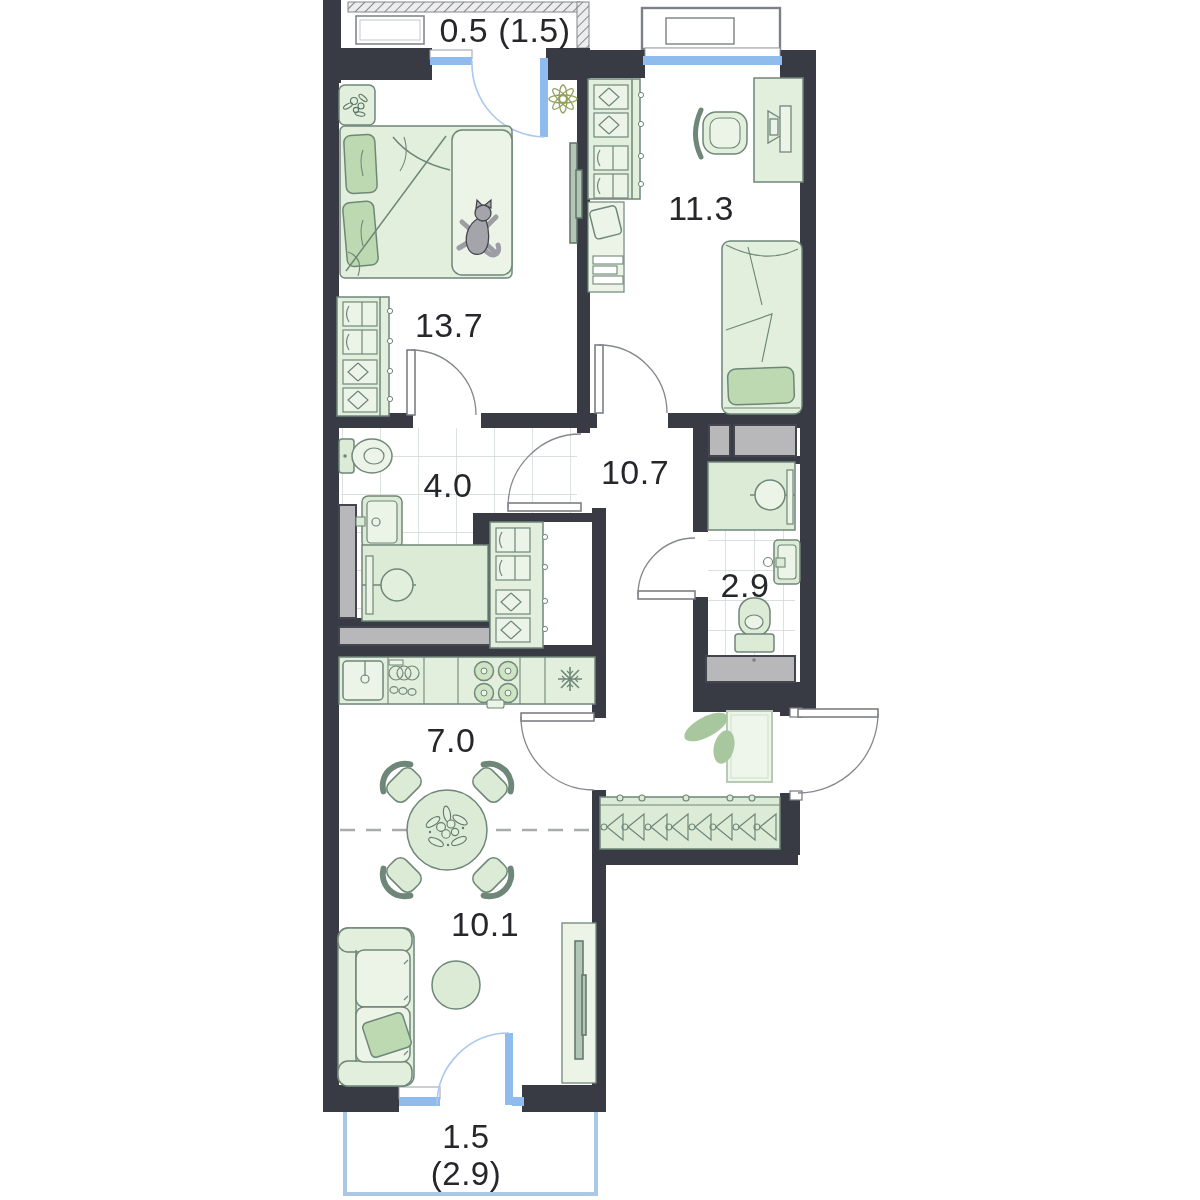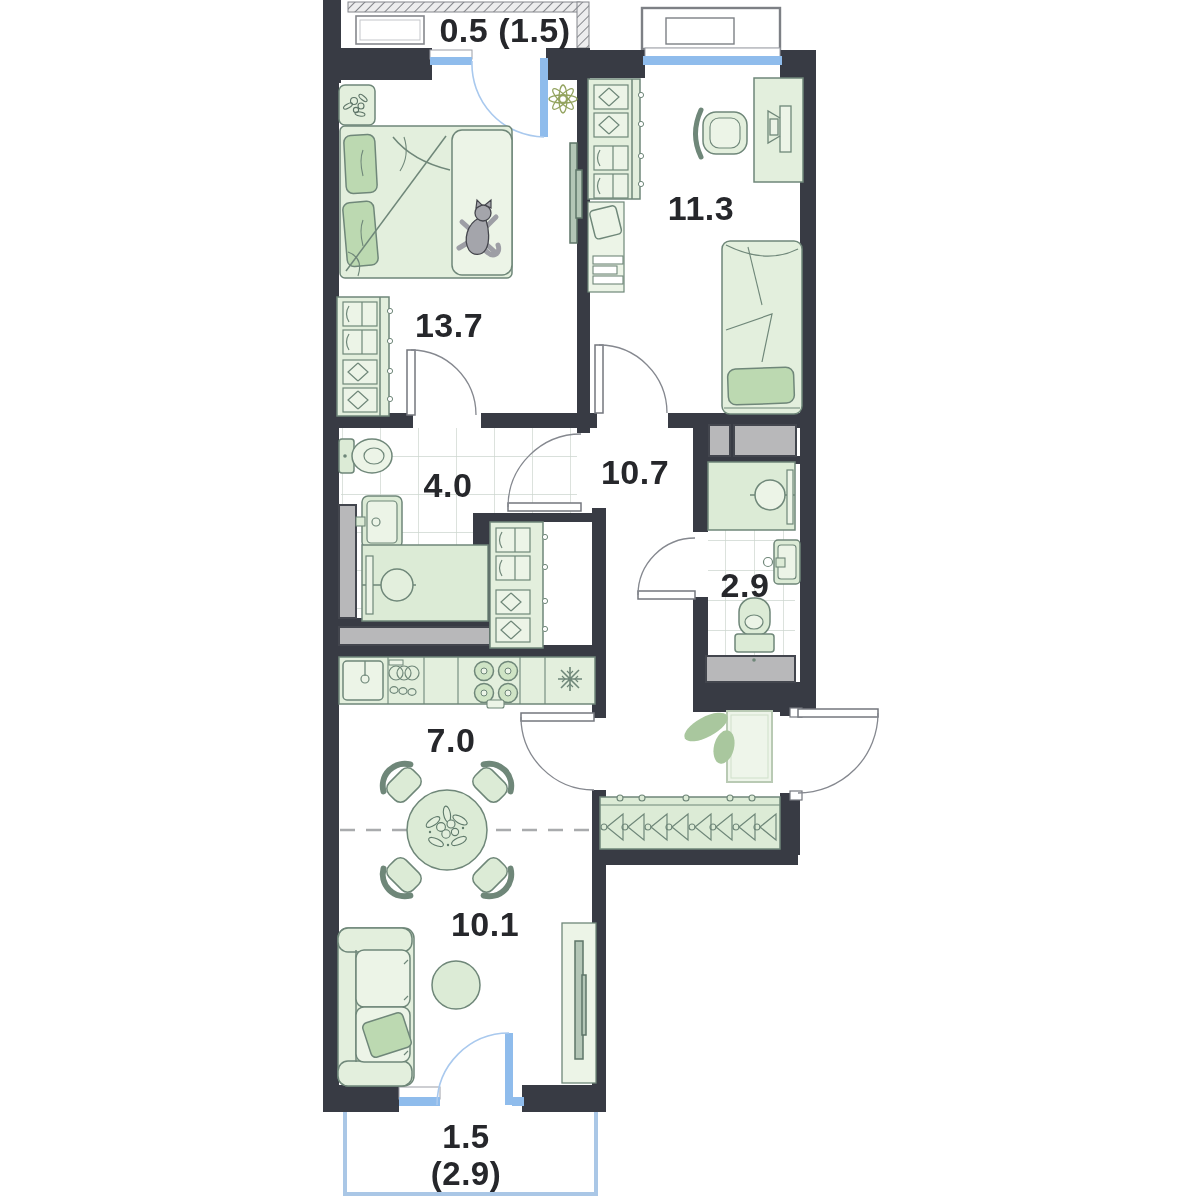--- a/index.html
+++ b/index.html
@@ -1,16 +1,16 @@
 <!DOCTYPE html>
 <html><head>
 <meta charset="utf-8">
 <style>
   html,body{margin:0;padding:0;background:#ffffff;}
-  #stage{position:relative;width:1200px;height:1200px;background:#ffffff;overflow:hidden;font-weight:bold;}
+  #stage{position:relative;width:1200px;height:1200px;background:#ffffff;overflow:hidden;}
   svg{display:block;}
   text.area-label{font-family:"Liberation Sans",sans-serif;font-size:34px;fill:#26272b;letter-spacing:.5px;}
   text.area-label-sm{font-family:"Liberation Sans",sans-serif;font-size:33px;fill:#26272b;letter-spacing:.5px;}
 </style>
 </head>
 <body>
 
 <div id="stage">
 <svg width="1200" height="1200" viewBox="0 0 1200 1200">
   <defs>

